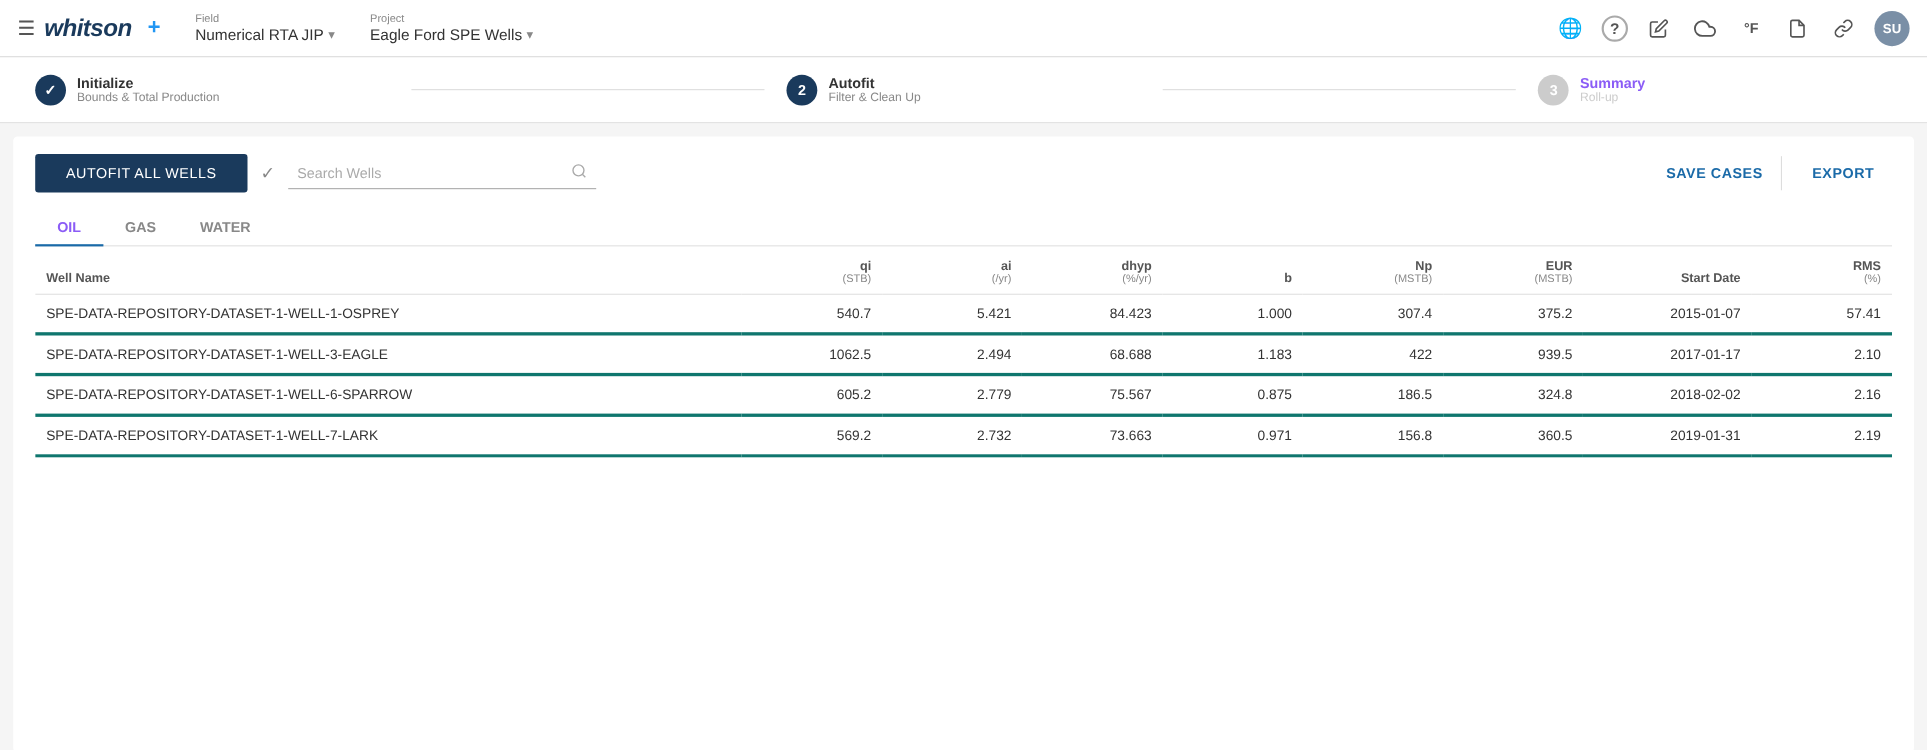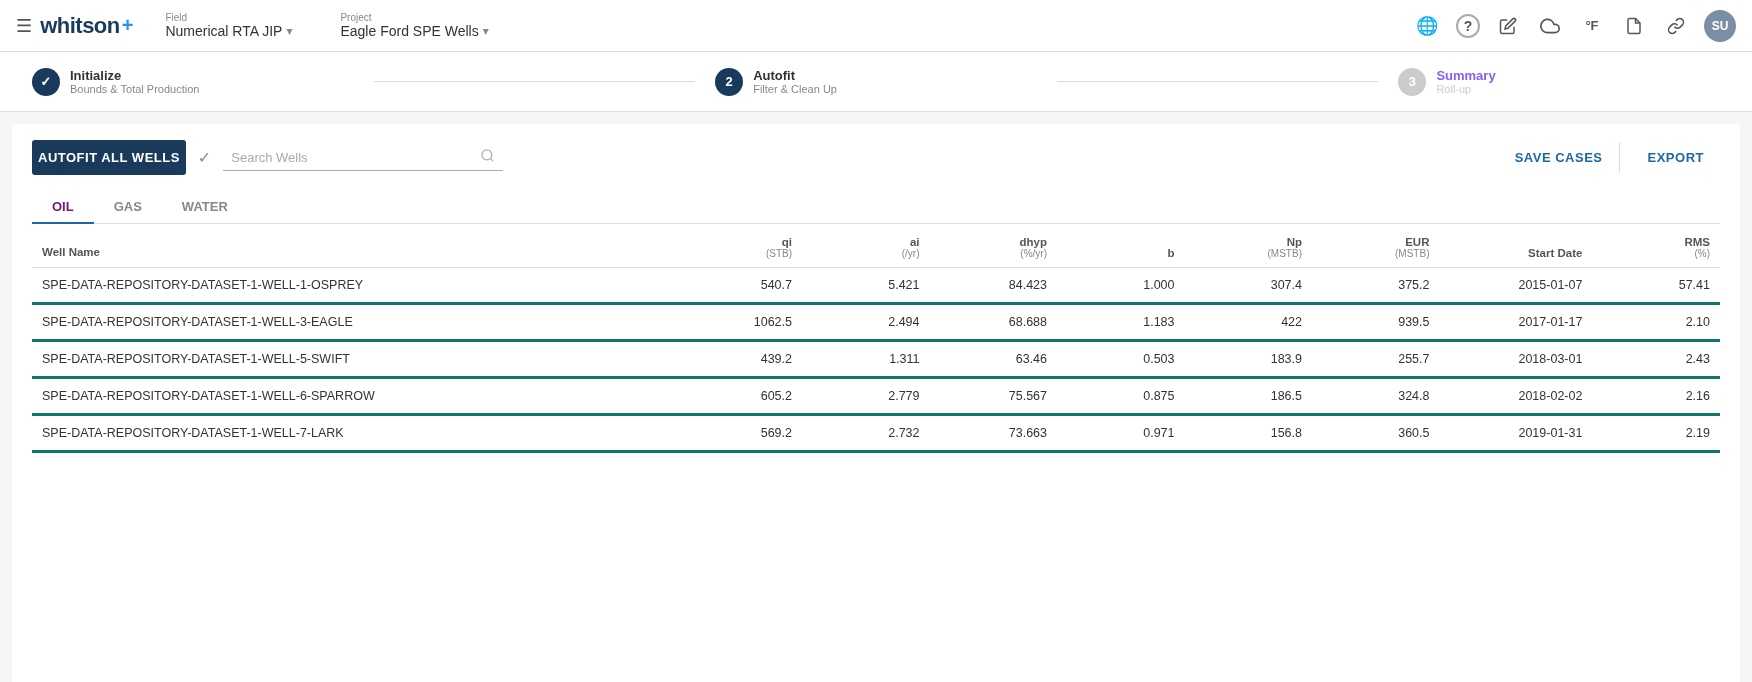--- a/index.html
+++ b/index.html
@@ -6,24 +6,24 @@
     body { font-family: 'Segoe UI', Arial, sans-serif; font-size: 13px; background: #f5f5f5; color: #333; }
 
     
     .navbar {
       display: flex; align-items: center; background: #fff;
       height: 52px; padding: 0 16px; border-bottom: 1px solid #ddd;
       position: relative; z-index: 10;
     }
     .navbar-left { display: flex; align-items: center; gap: 8px; flex: 1; }
     .hamburger { font-size: 18px; cursor: pointer; color: #555; }
-    .logo { display: flex; align-items: center; gap: 2px; }
+    .logo { display: flex; align-items: center; gap: 14px; font-style: italic; }
     .logo-text { font-size: 22px; font-weight: 700; color: #1a3a5c; letter-spacing: -0.5px; }
     .logo-plus { color: #2196f3; font-size: 20px; font-weight: 700; }
-    .field-project { display: flex; gap: 48px; margin-left: 24px; }
+    .field-project { display: flex; gap: 32px; margin-left: 24px; }
     .fp-group { display: flex; flex-direction: column; }
     .fp-label { font-size: 10px; color: #888; }
     .fp-select { display: flex; align-items: center; gap: 4px; cursor: pointer; }
     .fp-value { font-size: 14px; color: #333; font-weight: 500; }
     .fp-arrow { color: #888; font-size: 12px; }
     .navbar-right { display: flex; align-items: center; gap: 14px; }
     .nav-icon { width: 28px; height: 28px; display: flex; align-items: center; justify-content: center; cursor: pointer; color: #555; font-size: 18px; border-radius: 50%; }
     .avatar { width: 32px; height: 32px; border-radius: 50%; background: #7a8fa6; color: #fff; display: flex; align-items: center; justify-content: center; font-size: 12px; font-weight: 600; cursor: pointer; }
 
     
@@ -46,22 +46,22 @@
     .step-title.inactive { color: #8b5cf6; }
     .step-subtitle.inactive { color: #ccc; }
     .step-line { flex: 1; height: 1px; background: #ddd; margin: 0 20px; }
 
     
     .main { background: #fff; margin: 12px; border-radius: 4px; padding: 16px 20px; min-height: 560px; }
 
     
     .toolbar { display: flex; align-items: center; gap: 12px; margin-bottom: 16px; }
     .btn-autofit {
-      background: #1a3a5c; color: #fff; border: none; padding: 10px 6px;
-      font-size: 13px; font-weight: 700; cursor: pointer; border-radius: 3px; letter-spacing: 0.5px;
+      background: #1a3a5c; color: #fff; border: none; padding: 10px 28px;
+      font-size: 13px; font-weight: 400; cursor: pointer; border-radius: 3px; letter-spacing: 0.5px;
     }
     .check-icon { color: #888; font-size: 16px; }
     .search-container { display: flex; align-items: center; border-bottom: 1px solid #aaa; padding: 4px 8px; gap: 6px; width: 280px; }
     .search-input { border: none; outline: none; font-size: 13px; width: 100%; color: #333; background: transparent; }
     .search-input::placeholder { color: #aaa; }
     .search-icon { color: #888; font-size: 15px; }
     .spacer { flex: 1; }
     .btn-save-cases {
       background: transparent; color: #1a6aa8; border: none; padding: 8px 16px;
       font-size: 13px; font-weight: 700; cursor: pointer; letter-spacing: 0.5px;
@@ -71,21 +71,21 @@
       background: transparent; color: #1a6aa8; border: none; padding: 8px 16px;
       font-size: 13px; font-weight: 700; cursor: pointer; letter-spacing: 0.5px;
     }
 
     
     .tabs { display: flex; border-bottom: 1px solid #e0e0e0; margin-bottom: 0; }
     .tab {
       padding: 8px 20px; font-size: 13px; font-weight: 600; cursor: pointer;
       color: #888; border-bottom: 2px solid transparent; margin-bottom: -1px;
     }
-    .tab.active { color: #701a75; border-bottom: 2px solid #1a6aa8; }
+    .tab.active { color: #8b5cf6; border-bottom: 2px solid #1a6aa8; }
 
     
     .table-container { overflow-x: auto; margin-top: 4px; }
     table { width: 100%; border-collapse: collapse; font-size: 12.5px; }
     thead th {
       text-align: left; padding: 8px 10px; color: #555;
       font-weight: 600; font-size: 11.5px; border-bottom: 1px solid #e0e0e0;
       white-space: nowrap; vertical-align: bottom;
     }
     thead th .col-sub { font-size: 10px; color: #888; font-weight: 400; display: block; }
@@ -260,31 +260,20 @@
       <td class="num-col">1062.5</td>
       <td class="num-col">2.494</td>
       <td class="num-col">68.688</td>
       <td class="num-col">1.183</td>
       <td class="num-col">422</td>
       <td class="num-col">939.5</td>
       <td class="num-col">2017-01-17</td>
       <td class="num-col">2.10</td>
     </tr>
           <tr>
-      <td class="well-name-col">SPE-DATA-REPOSITORY-DATASET-1-WELL-5-SWIFT</td>
-      <td class="num-col">439.2</td>
-      <td class="num-col">1.311</td>
-      <td class="num-col">63.46</td>
-      <td class="num-col">0.503</td>
-      <td class="num-col">183.9</td>
-      <td class="num-col">255.7</td>
-      <td class="num-col">2018-03-01</td>
-      <td class="num-col">2.43</td>
-    </tr>
-          <tr>
       <td class="well-name-col">SPE-DATA-REPOSITORY-DATASET-1-WELL-6-SPARROW</td>
       <td class="num-col">605.2</td>
       <td class="num-col">2.779</td>
       <td class="num-col">75.567</td>
       <td class="num-col">0.875</td>
       <td class="num-col">186.5</td>
       <td class="num-col">324.8</td>
       <td class="num-col">2018-02-02</td>
       <td class="num-col">2.16</td>
     </tr>

